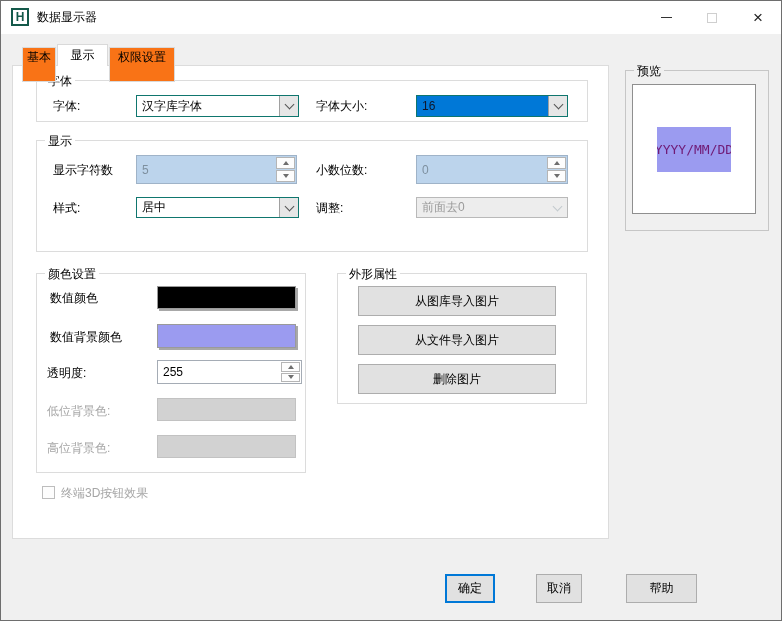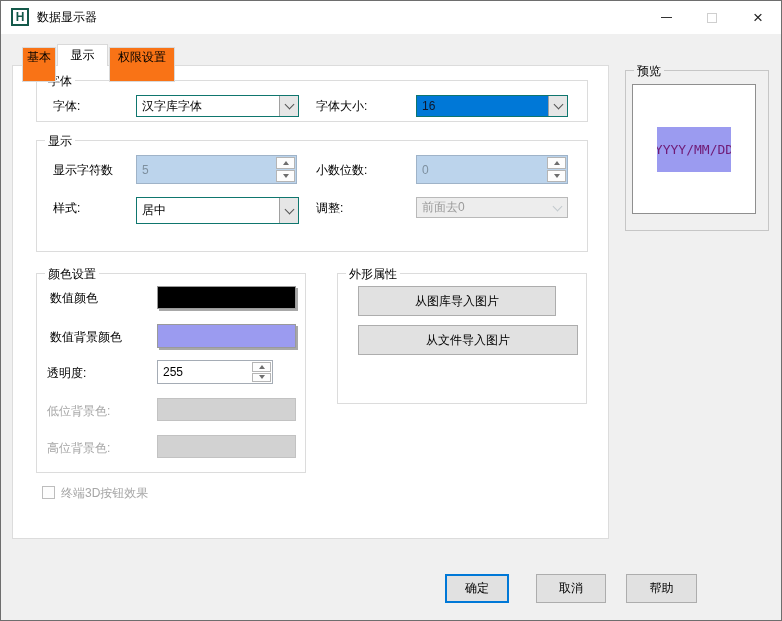--- a/index.html
+++ b/index.html
@@ -130,21 +130,21 @@
     <div class="spin-col">
       <div class="spin-cell">
           <i class="tri-up"></i>
         </div>
       <div class="spin-cell">
           <i class="tri-down"></i>
         </div>
     </div>
   </div>
   <div class="lbl" style="left:52px; top:200px;">样式:</div>
-  <div class="combo" style="left:135px; top:196px; width:163px; height:27px;">
+  <div class="combo" style="left:135px; top:196px; width:163px; height:21px;">
     <div class="combo-text">居中</div>
     <div class="combo-btn">
         <i class="chev"></i>
       </div>
   </div>
   <div class="lbl" style="left:315px; top:200px;">调整:</div>
   <div class="combo disabled" style="left:415px; top:196px; width:152px; height:21px;">
     <div class="combo-text">前面去0</div>
     <div class="combo-btn">
         <i class="chev"></i>
@@ -152,50 +152,51 @@
   </div>
 
   <div class="groupbox" style="left:35px; top:272px; width:270px; height:200px;">
     <span class="gb-lbl">颜色设置</span>
   </div>
   <div class="lbl" style="left:49px; top:290px;">数值颜色</div>
   <div class="swatch" style="left: 156px; top: 285px; width: 139px; height: 23px; background-color: rgb(0, 0, 0);"></div>
   <div class="lbl" style="left:49px; top:329px;">数值背景颜色</div>
   <div class="swatch" style="left: 156px; top: 323px; width: 139px; height: 24px; background-color: rgb(155, 155, 240);"></div>
   <div class="lbl" style="left:46px; top:365px;">透明度:</div>
-  <div class="spin" style="left:156px; top:359px; width:116px; height:24px;">
+  <div class="spin" style="left:156px; top:359px; width:145px; height:24px;">
     <div class="spin-text">255</div>
     <div class="spin-col">
       <div class="spin-cell">
           <i class="tri-up"></i>
         </div>
       <div class="spin-cell">
           <i class="tri-down"></i>
         </div>
     </div>
   </div>
   <div class="lbl dis" style="left:46px; top:403px;">低位背景色:</div>
   <div class="swatch dis" style="left: 156px; top: 397px; width: 139px; height: 23px; background-color: rgb(210, 210, 210);"></div>
   <div class="lbl dis" style="left:46px; top:440px;">高位背景色:</div>
   <div class="swatch dis" style="left: 156px; top: 434px; width: 139px; height: 23px; background-color: rgb(210, 210, 210);"></div>
 
   <div class="groupbox" style="left:336px; top:272px; width:250px; height:131px;">
     <span class="gb-lbl">外形属性</span>
   </div>
   <div class="btn" style="left:357px; top:285px; width:198px; height:30px;">从图库导入图片</div>
-  <div class="btn" style="left:357px; top:324px; width:220px; height:30px;">从文件导入图片</div>
+  <div class="btn" style="left:357px; top:324px; width:198px; height:30px;">从文件导入图片</div>
+  <div class="btn" style="left:357px; top:363px; width:198px; height:30px;">删除图片</div>
 
   <div id="chk-3d-box"></div>
   <div class="lbl dis" style="left:60px; top:485px;">终端3D按钮效果</div>
 
   <div class="groupbox on-gray" style="left:624px; top:69px; width:144px; height:161px;">
     <span class="gb-lbl">预览</span>
   </div>
   <div id="preview-canvas"></div>
   <div id="preview-rect" style="background-color: rgb(155, 155, 240);">
     <span>YYYY/MM/DD</span>
   </div>
 
-  <div class="btn default" style="left:444px; top:573px; width:64px; height:29px;">确定</div>
-  <div class="btn" style="left:535px; top:573px; width:70px; height:29px;">取消</div>
+  <div class="btn default" style="left:444px; top:573px; width:50px; height:29px;">确定</div>
+  <div class="btn" style="left:535px; top:573px; width:46px; height:29px;">取消</div>
   <div class="btn" style="left:625px; top:573px; width:71px; height:29px;">帮助</div>
 
 </div>
 
 </body></html>

